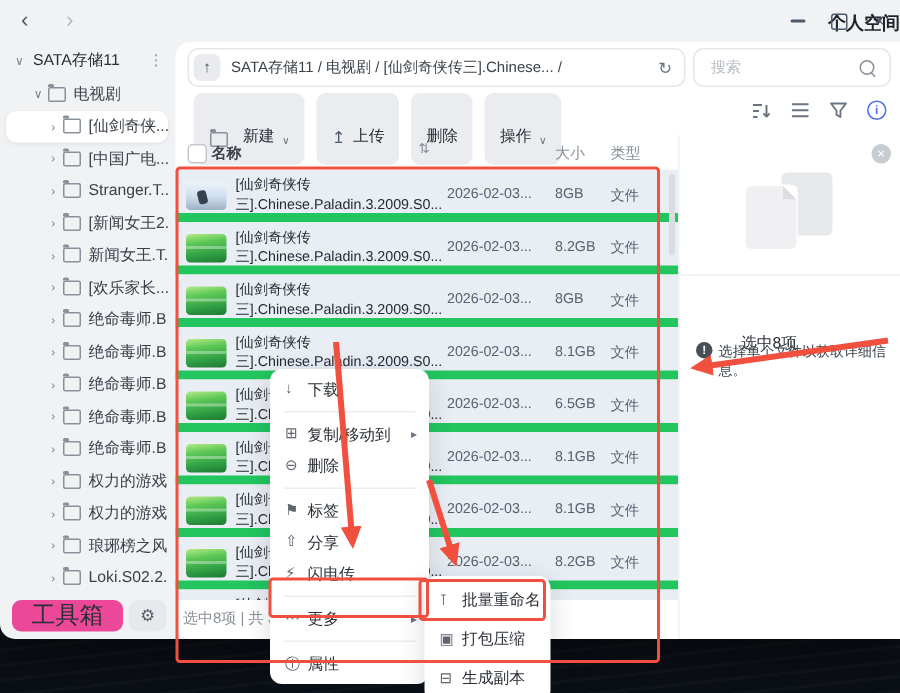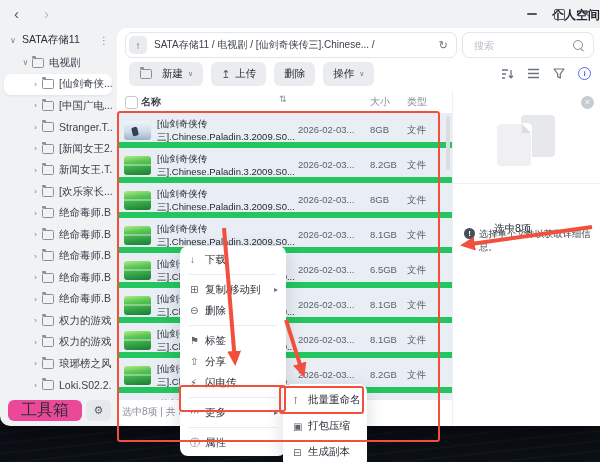--- a/index.html
+++ b/index.html
@@ -50,21 +50,21 @@
   .refresh-btn{margin:0 8px 0 auto;font-size:11px;color:#6b7280;}
   .searchbox{position:absolute;left:345px;top:4px;width:130px;height:24px;border:1px solid #e4e6ea;border-radius:7px;
              background:#fff;display:flex;align-items:center;}
   .searchbox input{border:none;outline:none;background:transparent;font-size:10px;color:#3c434b;width:96px;margin-left:9px;
                    font-family:inherit;}
   .searchbox input::placeholder{color:#b9bfc7;}
   .mag-ico{position:relative;width:8px;height:8px;border:1.3px solid #868e98;border-radius:50%;margin-left:auto;margin-right:10px;}
   .mag-ico::after{content:"";position:absolute;left:7px;top:7px;width:4px;height:1.3px;background:#868e98;transform:rotate(45deg);transform-origin:0 0;}
   
   .toolrow{position:absolute;left:12px;top:34px;height:24px;display:flex;gap:8px;}
-  .tbtn{height:24px;background:#eaecf0;border-radius:6px;display:flex;align-items:center;gap:5px;padding:0 10px;
+  .tbtn{height:24px;background:#eaecf0;border-radius:6px;display:flex;align-items:flex-end;gap:5px;padding:12px 10px;
         font-size:10.5px;color:#2a2f36;}
   .tbtn .caret{font-size:7px;color:#6b7280;}
   .tbtn .up-gl{font-size:11px;color:#4e5969;}
   .watermark{position:absolute;left:223px;top:14px;font-size:38px;font-weight:700;letter-spacing:5px;
              color:rgba(125,132,142,0.25);white-space:nowrap;pointer-events:none;}
   .right-icons{position:absolute;right:9px;top:39px;display:flex;gap:13px;align-items:center;}
   .right-icons svg{display:block;}
   .info-circle{width:11px;height:11px;border:1.3px solid #4f6bf6;border-radius:50%;color:#4f6bf6;
                font-size:8px;line-height:11px;text-align:center;font-weight:700;}
   .info-circle::before{content:"i";}

